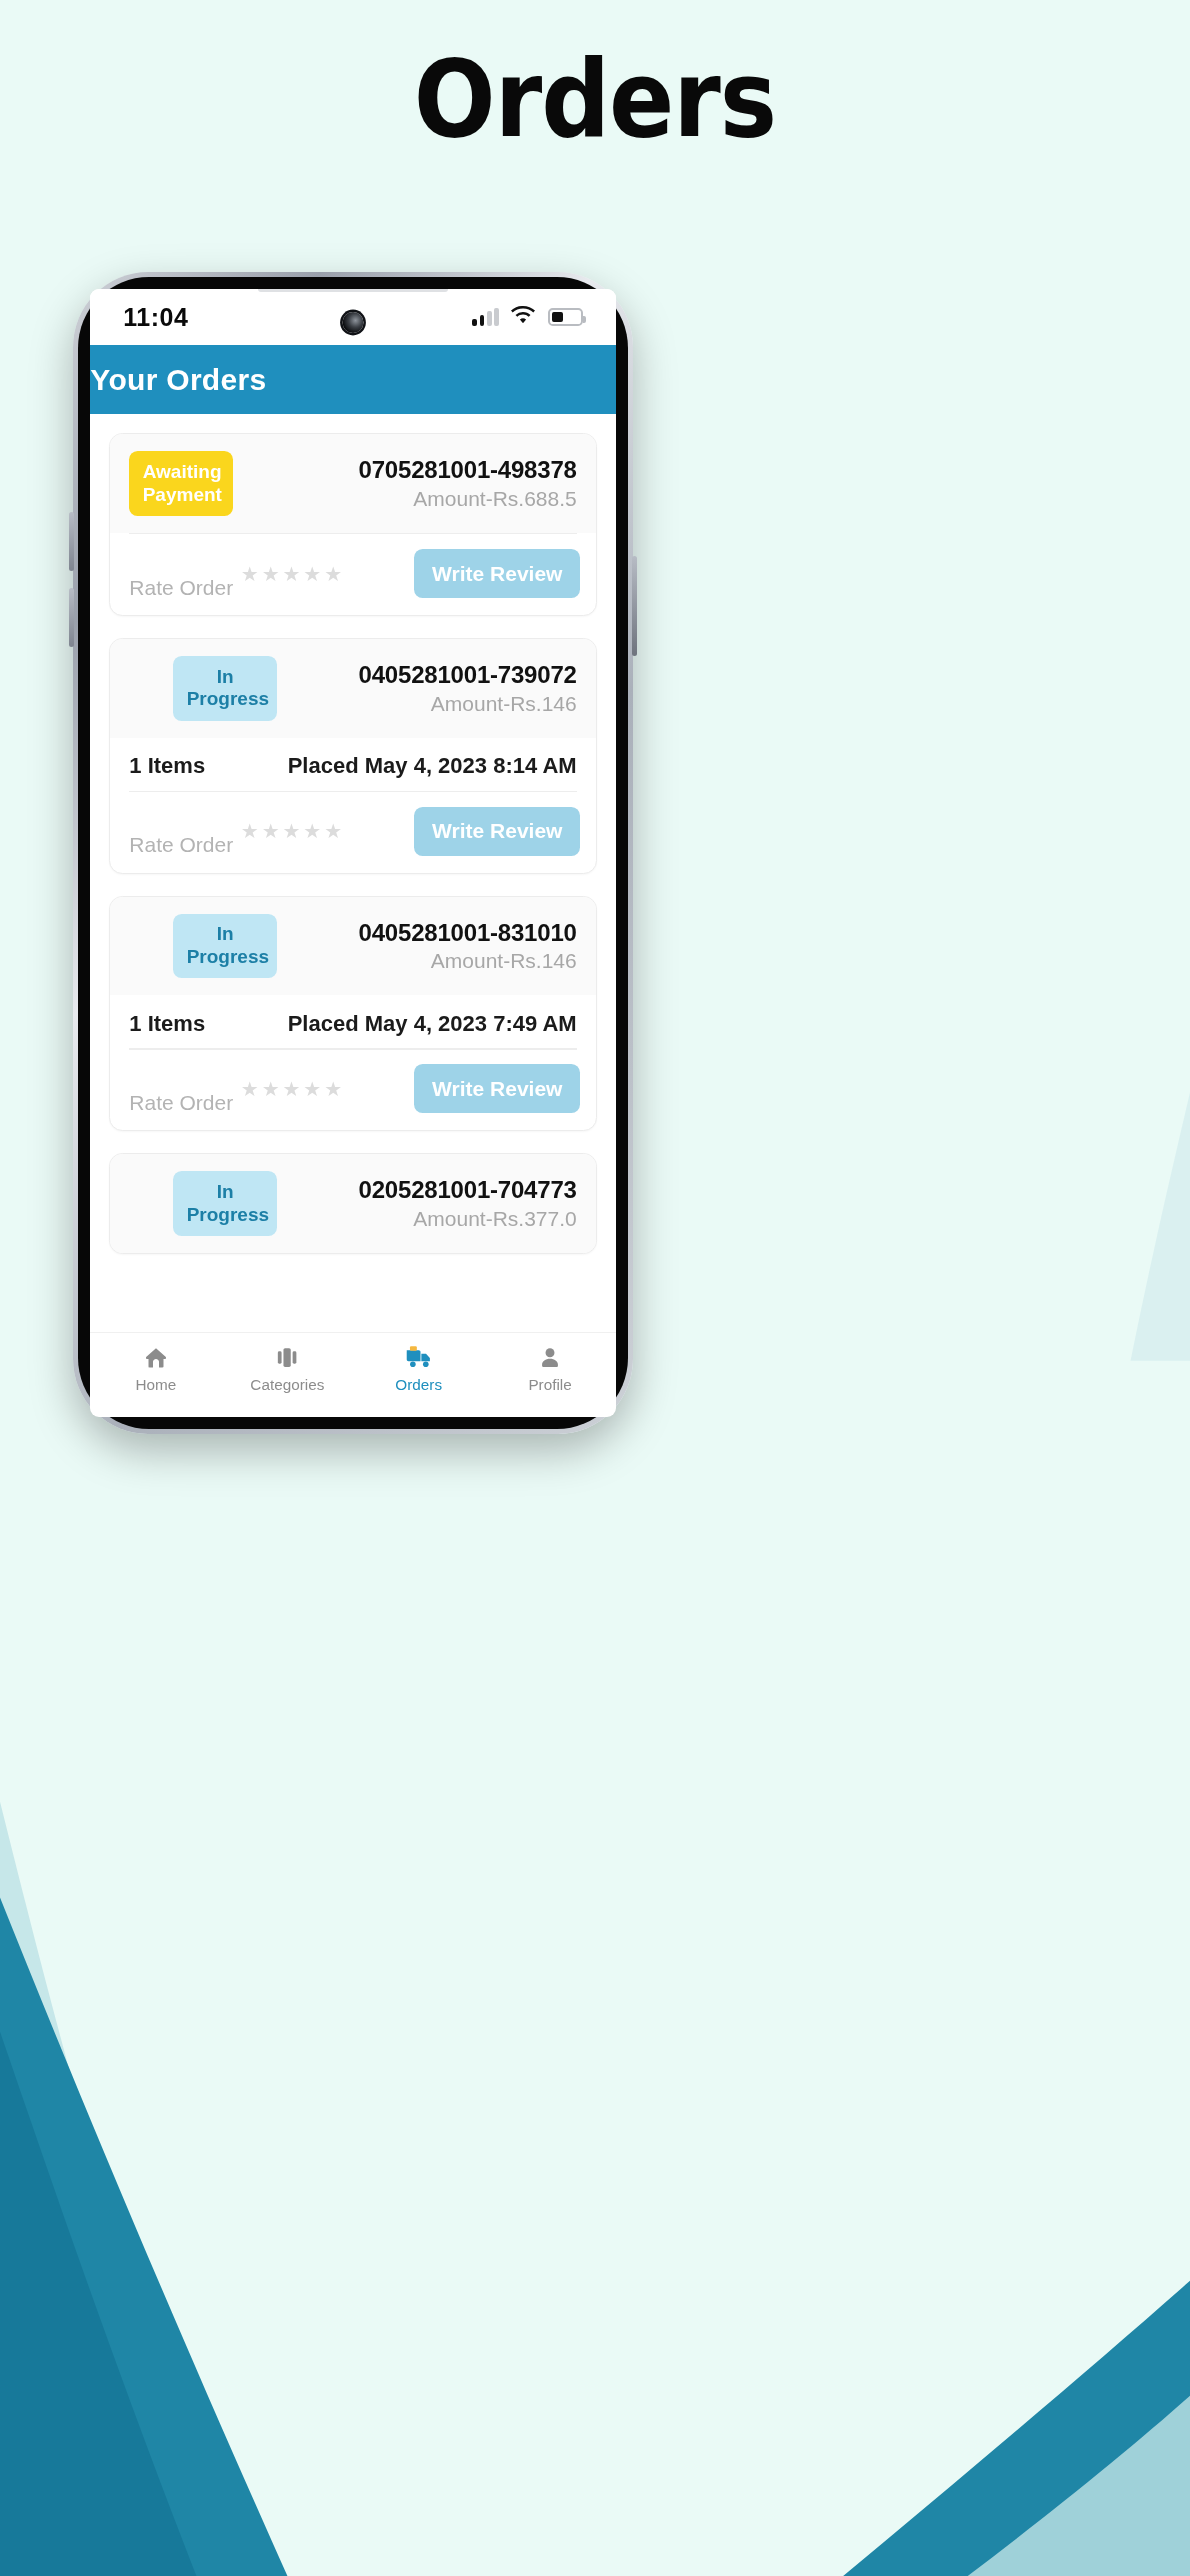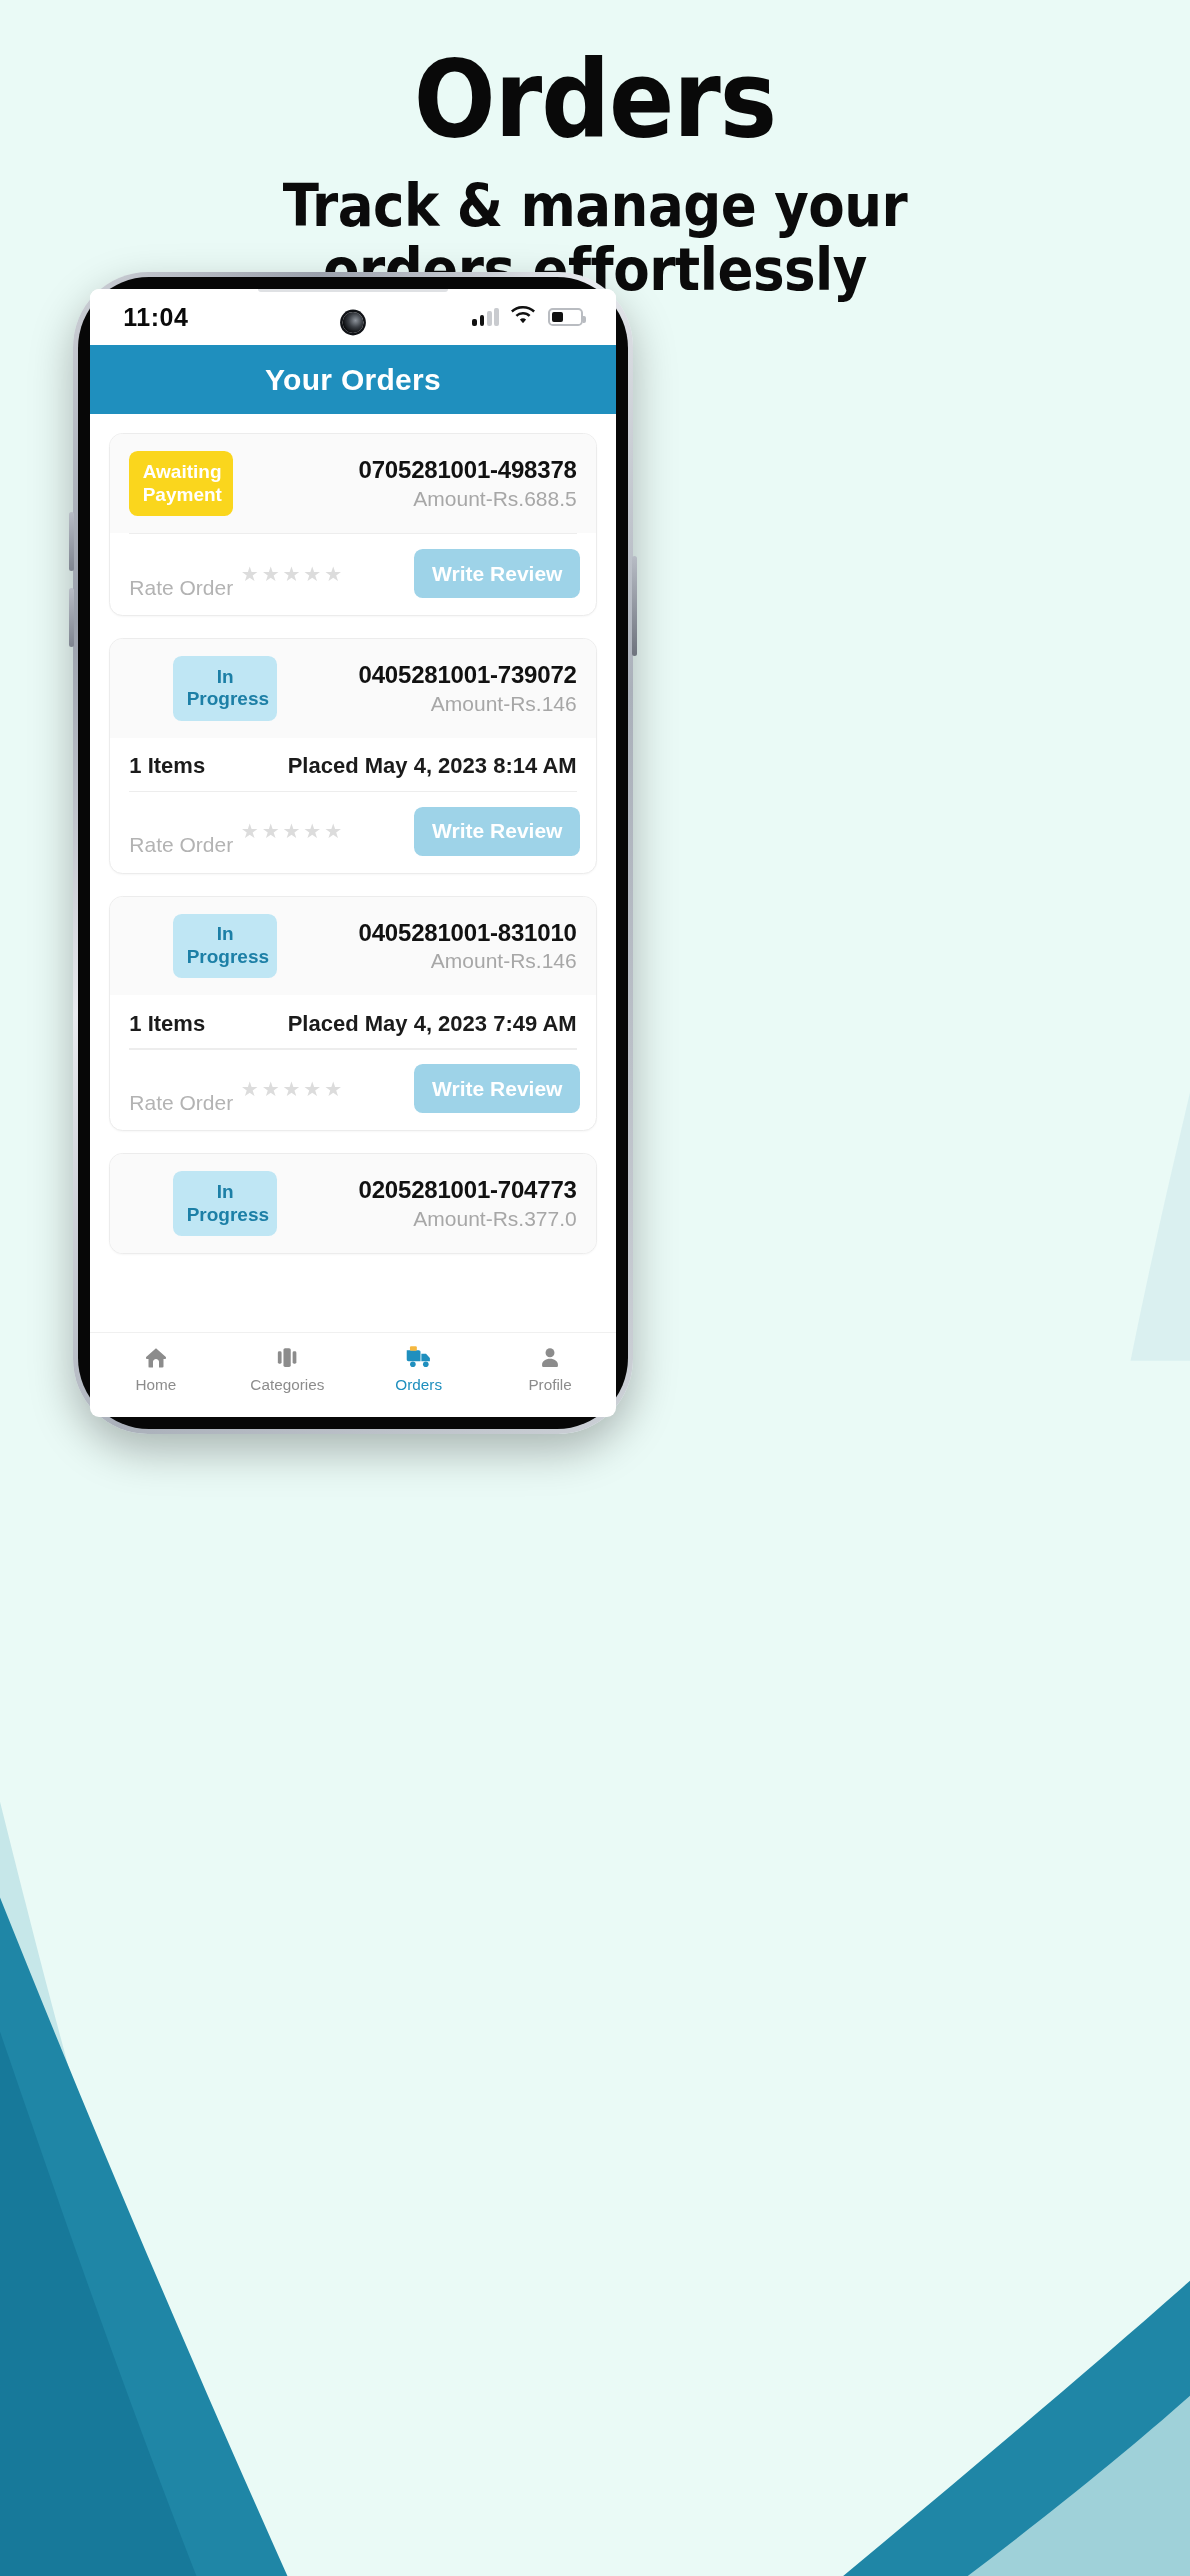--- a/index.html
+++ b/index.html
@@ -108,21 +108,21 @@
   .battery::after {
     content:""; position:absolute; right:-4.8px; top:5.8px;
     width:2.9px; height:6.7px; background:#b9bcc1; border-radius:0 1.9px 1.9px 0;
   }
   .battery span { display:block; height:100%; width:43%; background:#111; border-radius:1.9px; }
 
   
   .app-header {
     height:69px;
     background:#1f8fbe;
-    display:flex; align-items:center; justify-content:center;
+    display:flex; align-items:center; 
   }
   .app-header h1 { font-size:30px; font-weight:bold; color:#fff; letter-spacing:0.3px; }
 
   
   .order-list {
     position:absolute; left:0; right:0;
     top:125px; bottom:73px;
     background:#ffffff;
     padding:19px 19px 0 19px;
     overflow:hidden;
@@ -211,24 +211,20 @@
     <path d="M0,1980 L0,2688 L300,2688 C180,2420 80,2180 0,1980 Z" fill="#1f86a6"></path>
     <path d="M0,2120 L0,2688 L205,2688 C120,2470 55,2280 0,2120 Z" fill="#17799a"></path>
     <path d="M1242,2380 L1242,2688 L880,2688 C1010,2580 1140,2470 1242,2380 Z" fill="#1f86a6"></path>
     <path d="M1242,2500 L1242,2688 L1010,2688 C1100,2620 1180,2555 1242,2500 Z" fill="#bfe3e6" opacity=".8"></path>
     <path d="M1242,1140 L1242,1420 L1180,1420 C1200,1320 1222,1225 1242,1140 Z" fill="#cfeaec" opacity=".6"></path>
   </svg>
 </div>
 
 <div class="promo hdr-block">
   <div class="promo-title">Orders</div>
-  <div class="promo-sub">
-    <div>Track &amp; manage your</div>
-    <div>orders effortlessly</div>
-  </div>
 </div>
 
 <div class="phone" style="left:73px;top:272px;">
   <div class="phone-outer">
     <span class="btn-side btn-vol-up"></span>
     <span class="btn-side btn-vol-dn"></span>
     <span class="btn-side btn-power"></span>
     <div class="phone-bezel">
       <div class="phone-screen">
 

